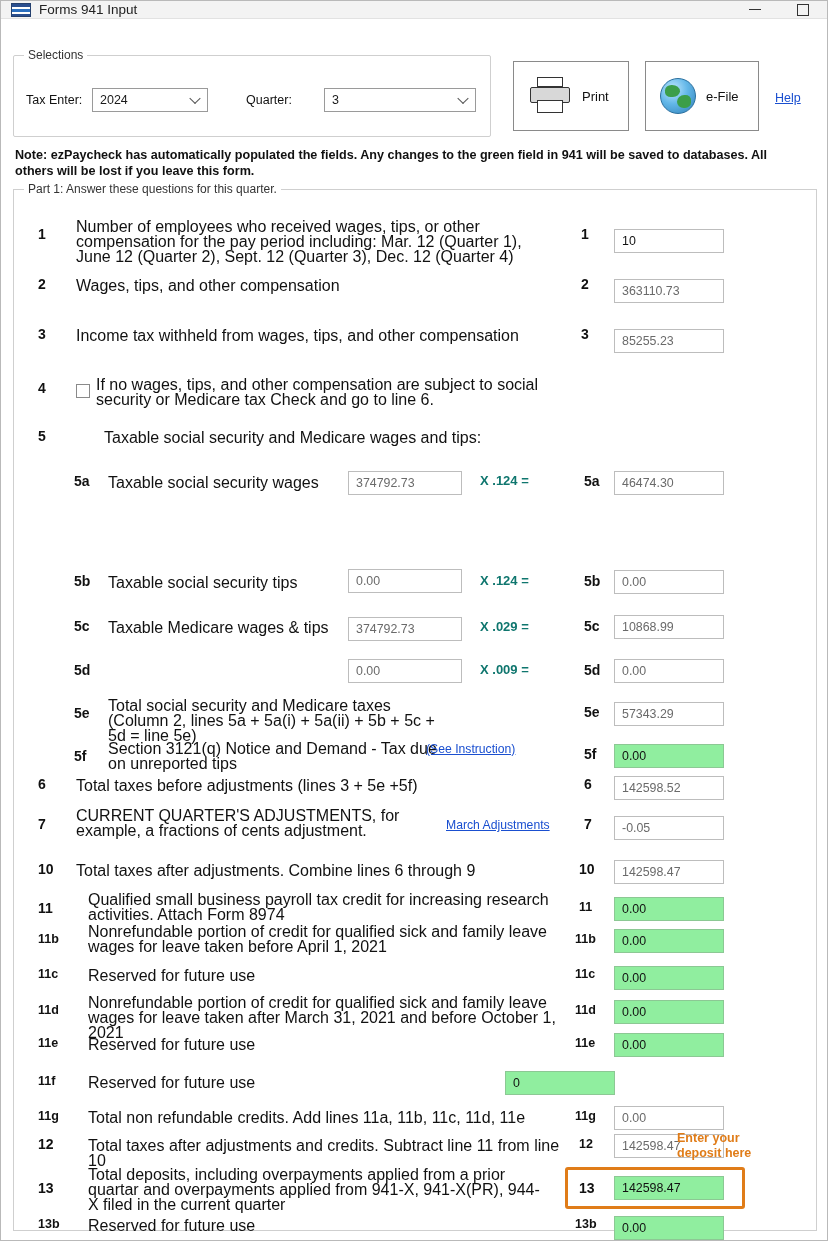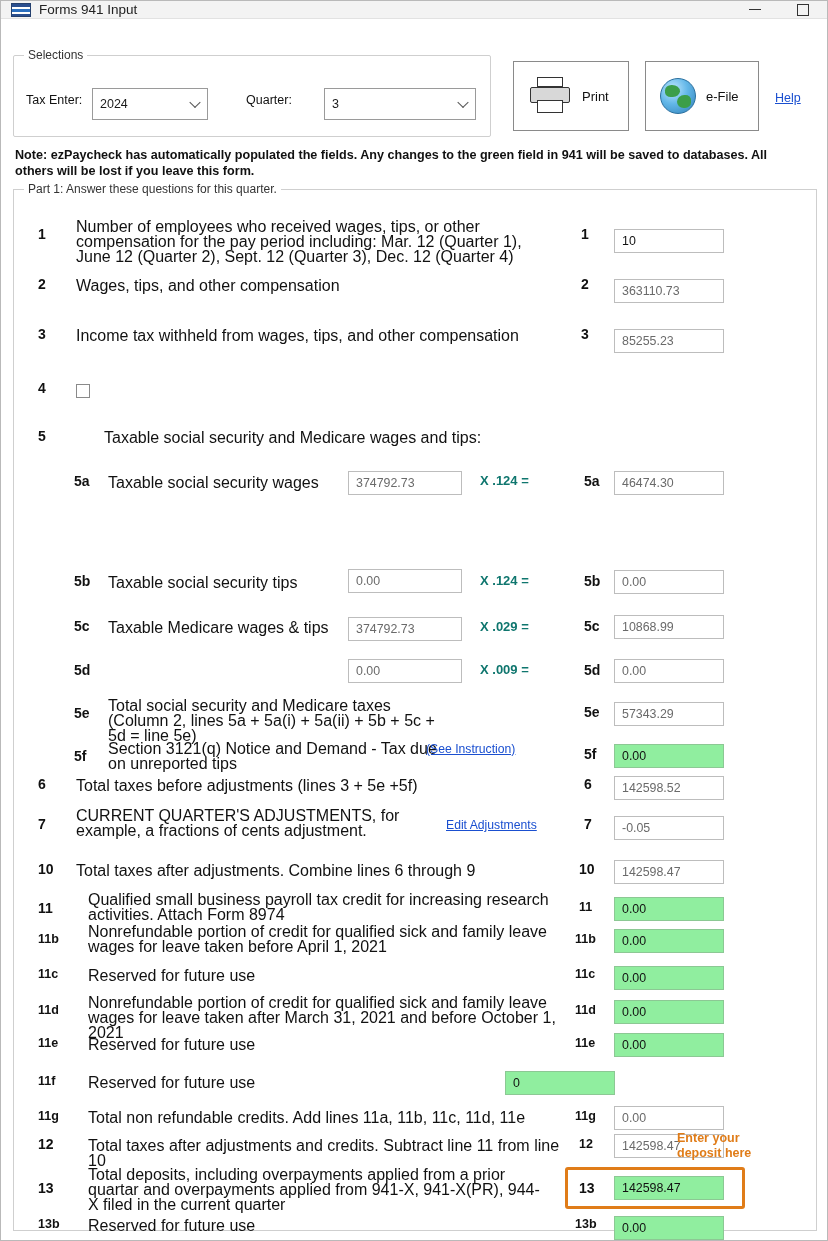--- a/index.html
+++ b/index.html
@@ -49,21 +49,21 @@
     border: 1px solid #cfcfcf;
     border-radius: 2px;
   }
   .selections .legend {
     position: absolute; top: -8px; left: 10px;
     background: #ffffff; padding: 0 4px;
     font-size: 12px; color: #333;
   }
   .fld-label { font-size: 12.5px; color: #111; }
   .combo {
-    height: 32px;
+    height: 24px;
     border: 1px solid #9a9a9a;
     background: #fff;
     display: flex; align-items: center;
     padding: 0 0 0 7px;
     font-size: 12.5px;
     position: relative;
   }
   .combo .arrow {
     position: absolute; right: 8px; top: 50%;
     width: 8px; height: 8px;
@@ -223,20 +223,21 @@
     <span class="row-num" style="left:567px; top:86px;">2</span>
     <div class="val gray" style="left:600px; top:89px; width:110px;">363110.73</div>
 
     <span class="row-num" style="left:24px; top:136px;">3</span>
     <span class="desc" style="left:62px; top:138px; width:480px;">Income tax withheld from wages, tips, and other compensation</span>
     <span class="row-num" style="left:567px; top:136px;">3</span>
     <div class="val gray" style="left:600px; top:139px; width:110px;">85255.23</div>
 
     <span class="row-num" style="left:24px; top:190px;">4</span>
     <div class="checkbox" style="left:62px; top:194px;"></div>
+    <span class="desc" style="left:82px; top:187px; width:470px;">If no wages, tips, and other compensation are subject to social security or Medicare tax Check and go to line 6.</span>
 
     <span class="row-num" style="left:24px; top:238px;">5</span>
     <span class="desc" style="left:62px; top:240px; width:480px;margin-left:28px;">Taxable social security and Medicare wages and tips:</span>
 
     <span class="row-num" style="left:60px; top:283px;">5a</span>
     <span class="desc" style="left:94px; top:285px; width:250px;">Taxable social security wages</span>
     <div class="val gray" style="left:334px; top:281px; width:114px;">374792.73</div>
     <span class="mult" style="left:466px; top:283px;">X  .124 =</span>
     <span class="row-num" style="left:570px; top:283px;">5a</span>
     <div class="val gray" style="left:600px; top:281px; width:110px;">46474.30</div>
@@ -272,21 +273,21 @@
     <span class="row-num" style="left:570px; top:556px;">5f</span>
     <div class="val green" style="left:600px; top:554px; width:110px;">0.00</div>
 
     <span class="row-num" style="left:24px; top:586px;">6</span>
     <span class="desc" style="left:62px; top:588px; width:480px;">Total taxes before adjustments (lines 3 + 5e +5f)</span>
     <span class="row-num" style="left:570px; top:586px;">6</span>
     <div class="val gray" style="left:600px; top:586px; width:110px;">142598.52</div>
 
     <span class="row-num" style="left:24px; top:626px;">7</span>
     <span class="desc" style="left:62px; top:618px; width:370px;">CURRENT QUARTER'S ADJUSTMENTS, for example, a fractions of cents adjustment.</span>
-    <a class="link" style="left:432px; top:628px;">Edit Adjustments</a>
+    <a class="link" style="left:432px; top:628px;">March Adjustments</a>
     <span class="row-num" style="left:570px; top:626px;">7</span>
     <div class="val gray" style="left:600px; top:626px; width:110px;">-0.05</div>
 
     <span class="row-num" style="left:24px; top:671px;">10</span>
     <span class="desc" style="left:62px; top:673px; width:480px;">Total taxes after adjustments. Combine lines 6 through 9</span>
     <span class="row-num" style="left:565px; top:671px;">10</span>
     <div class="val gray" style="left:600px; top:670px; width:110px;">142598.47</div>
 
     <span class="row-num" style="left:24px; top:710px;">11</span>
     <span class="desc" style="left:74px; top:702px; width:490px;">Qualified small business payroll tax credit for increasing research activities. Attach Form 8974</span>

